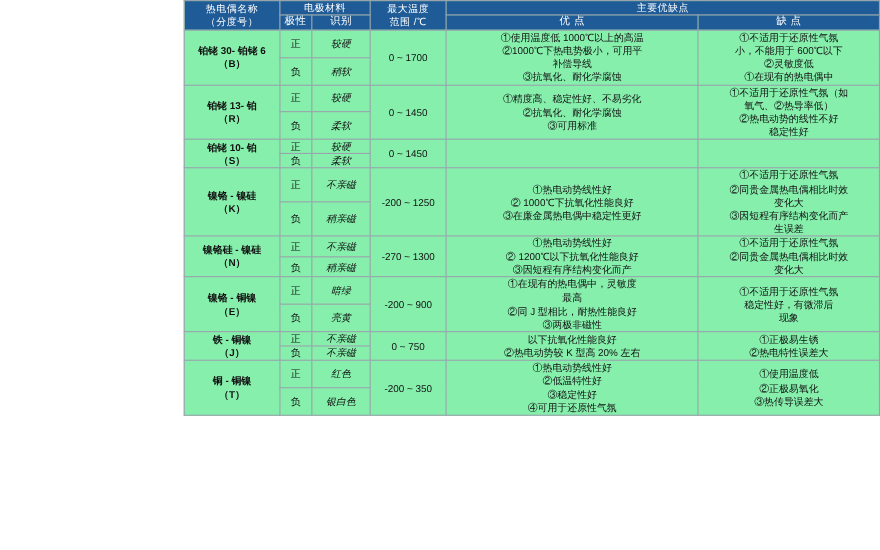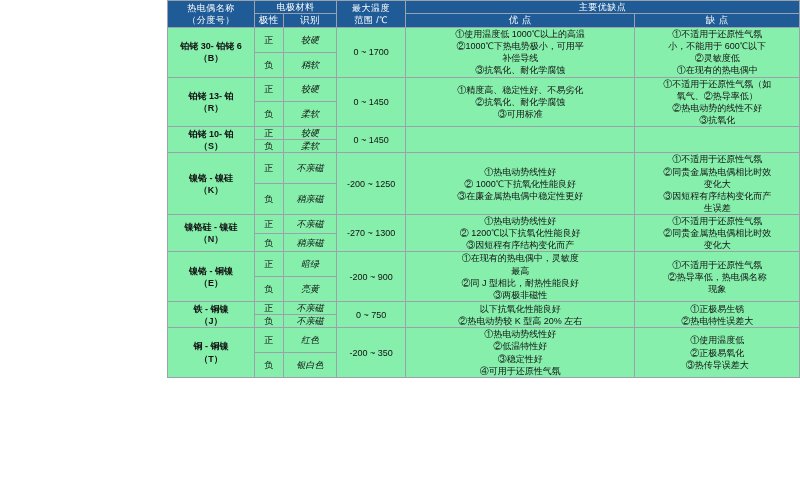--- a/index.html
+++ b/index.html
@@ -142,21 +142,21 @@
           <td class="temp" rowspan="2">0 ~ 1450</td>
           <td class="list" rowspan="2">
             <div>①精度高、稳定性好、不易劣化</div>
             <div>②抗氧化、耐化学腐蚀</div>
             <div>③可用标准</div>
           </td>
           <td class="list" rowspan="2">
             <div>①不适用于还原性气氛（如</div>
             <div>氧气、②热导率低）</div>
             <div>②热电动势的线性不好</div>
-            <div>③抗氧化</div>
+            <div>稳定性好</div>
           </td>
         </tr>
         <tr>
           <td class="pol" style="height: 11px;">负</td>
           <td class="ident">柔软</td>
         </tr>
         <tr>
           <td class="name" rowspan="2">
             <div>铂铑 10- 铂</div>
             <div>（S）</div>
@@ -228,21 +228,21 @@
           <td class="ident">暗绿</td>
           <td class="temp" rowspan="2">-200 ~ 900</td>
           <td class="list" rowspan="2">
             <div>①在现有的热电偶中，灵敏度</div>
             <div>最高</div>
             <div>②同 J 型相比，耐热性能良好</div>
             <div>③两极非磁性</div>
           </td>
           <td class="list" rowspan="2">
             <div>①不适用于还原性气氛</div>
-            <div>②热导率低，热电偶名称</div>
+            <div>稳定性好，有微滞后</div>
             <div>现象</div>
           </td>
         </tr>
         <tr>
           <td class="pol" style="height: 18px;">负</td>
           <td class="ident">亮黄</td>
         </tr>
         <tr>
           <td class="name" rowspan="2">
             <div>铁 - 铜镍</div>

